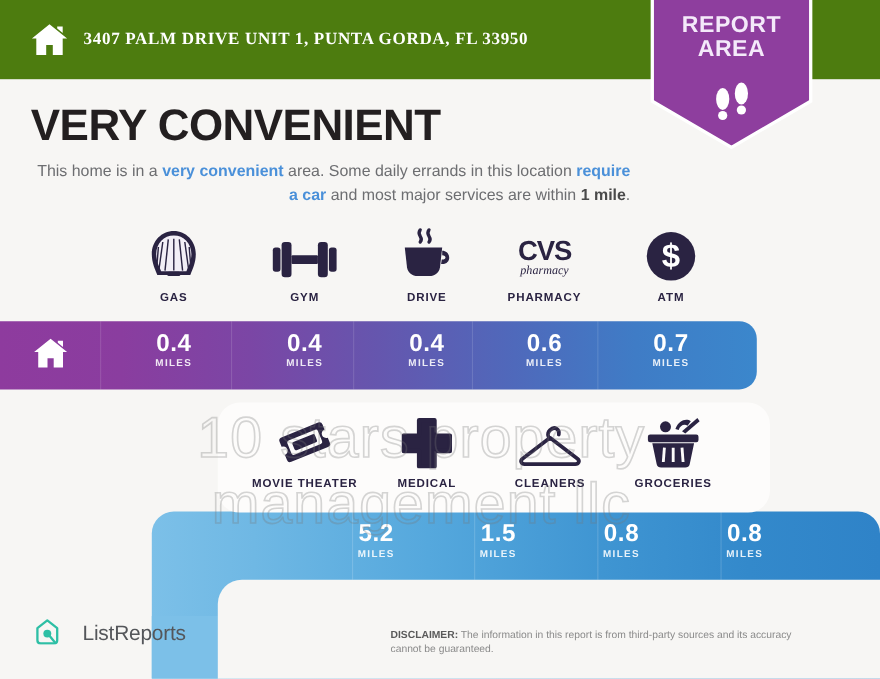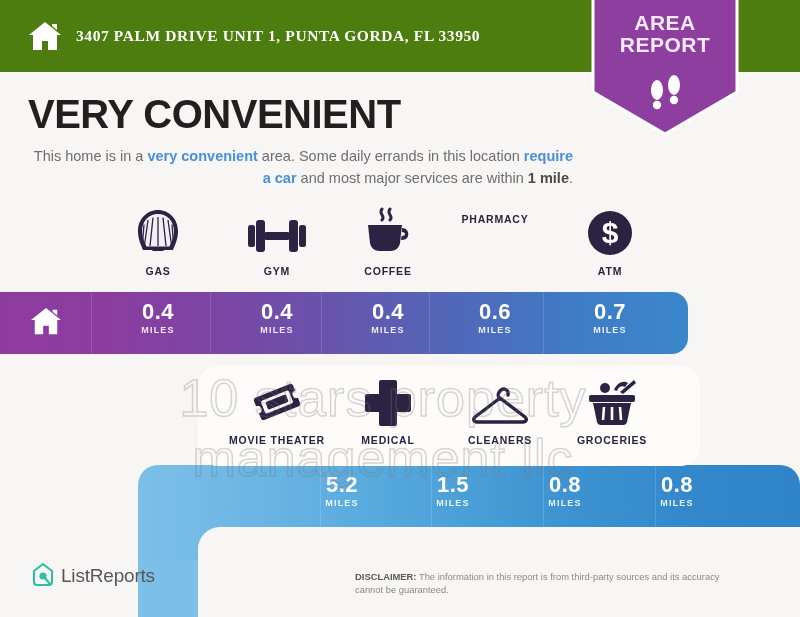--- a/index.html
+++ b/index.html
@@ -119,21 +119,21 @@
     font-size:52px;letter-spacing:1px;
     color:transparent;
     -webkit-text-stroke:1.5px rgba(120,120,120,.30);
     font-weight:normal;
   }
   .wm1{top:368px;}
   .wm2{top:428px;}
 
   
   .logo{
-    position:absolute;left:32px;top:562px;display:flex;align-items:center;gap:7px;
+    position:absolute;left:32px;top:562px;display:flex;align-items:center;gap:21px;
   }
   .logo-txt{font-size:19px;color:#54565a;letter-spacing:-.2px;}
   .disclaimer{
     position:absolute;left:355px;top:570px;width:380px;
     font-size:9.4px;line-height:13px;color:#8a8a8a;
   }
   .disclaimer b{color:#5a5a5a;}
 </style>
 </head>
 <body>
@@ -150,22 +150,22 @@
       </span>
       <span class="addr">3407 PALM DRIVE UNIT 1, PUNTA GORDA, FL 33950</span>
     </div>
   </div>
 
   <div class="badge">
     <svg width="160" height="144" viewBox="0 0 160 144">
       <path d="M8 -6 L152 -6 L152 96 L80 138 L8 96 Z" fill="#8E3E9E" stroke="#ffffff" stroke-width="3"></path>
     </svg>
     <div class="badge-text">
+      <div>REPORT</div>
       <div>AREA</div>
-      <div>REPORT</div>
     </div>
     <span style="position:absolute;left:62px;top:78px;">
       <svg width="40" height="42" viewBox="0 0 40 42">
         <ellipse cx="10" cy="16" rx="6" ry="10" fill="#ffffff"></ellipse>
         <ellipse cx="10" cy="31" rx="4.2" ry="4.2" fill="#ffffff"></ellipse>
         <ellipse cx="27" cy="11" rx="6" ry="10" fill="#ffffff"></ellipse>
         <ellipse cx="27" cy="26" rx="4.2" ry="4.2" fill="#ffffff"></ellipse>
       </svg>
     </span>
   </div>
@@ -214,24 +214,30 @@
       <div class="ic">
         <svg width="52" height="50" viewBox="0 0 52 50">
           <g stroke="#2a2342" stroke-width="3" fill="none" stroke-linecap="round">
             <path d="M20 13 C24 9 16 7 20 2"></path>
             <path d="M28 13 C32 9 24 7 28 2"></path>
           </g>
           <path d="M6 18 L40 18 L38 36 C37.3 41 33 44 28.5 44 L17.5 44 C13 44 8.7 41 8 36 Z" fill="#2a2342"></path>
           <path d="M40 21 C48 21 49 33 40 33 L39 33 L39.6 29 L40 29 C44 29 44 25 40 25 Z" fill="#2a2342"></path>
         </svg>
       </div>
-      <div class="lbl">COFFEE</div>
+      <div class="lbl">DRIVE</div>
     </div>
 
     <div class="cell" style="left:430px;">
+      <div class="ic">
+        <svg width="74" height="48" viewBox="0 0 74 48">
+          <text x="37" y="27" text-anchor="middle" font-family="Liberation Sans, sans-serif" font-size="25" font-weight="bold" fill="#2a2342" letter-spacing="-1">CVS</text>
+          <text x="37" y="40" text-anchor="middle" font-family="Liberation Serif, serif" font-size="11" font-style="italic" fill="#2a2342">pharmacy</text>
+        </svg>
+      </div>
       <div class="lbl">PHARMACY</div>
     </div>
 
     <div class="cell" style="left:545px;">
       <div class="ic">
         <svg width="48" height="48" viewBox="0 0 48 48">
           <circle cx="24" cy="24" r="22" fill="#2a2342"></circle>
           <text x="24" y="34" text-anchor="middle" font-family="Liberation Sans, sans-serif" font-size="30" font-weight="bold" fill="#ffffff">$</text>
         </svg>
       </div>

